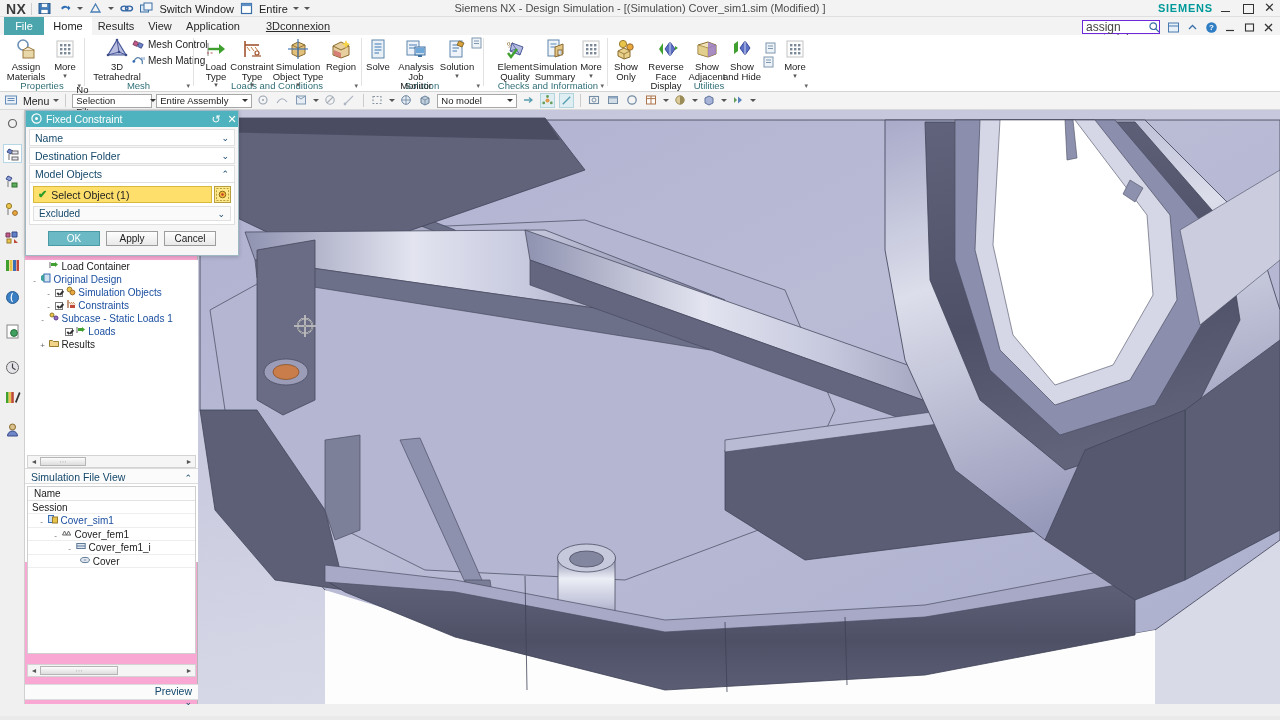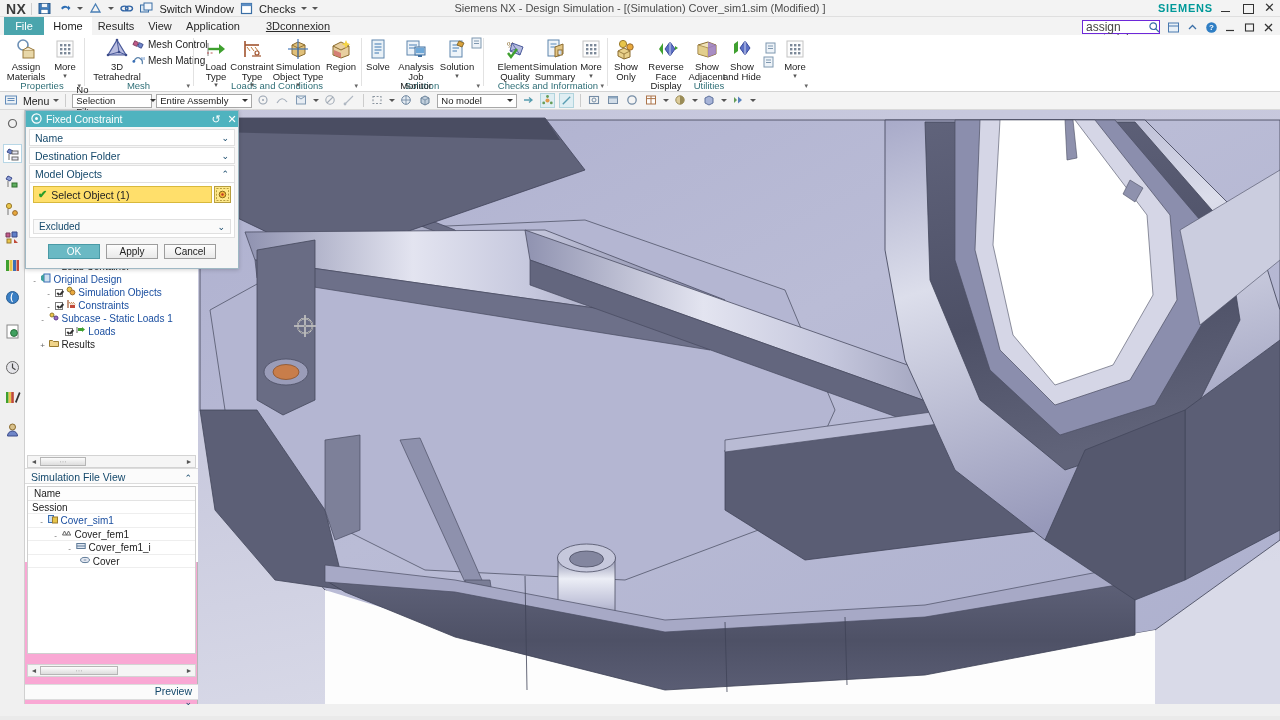--- a/index.html
+++ b/index.html
@@ -192,21 +192,21 @@
     flex:1; height:17px; background:#ffdf6b; border:1px solid #d8b93c;
     display:flex; align-items:center; gap:4px; padding-left:4px;
     font-size:10.5px; color:#222;
   }
   .check-green { color:#2a9c2a; font-size:11px; font-weight:bold; }
   .sel-btn {
     width:17px; height:17px; border:1px solid #b79e3f; background:#ffe98a;
     display:flex; align-items:center; justify-content:center;
   }
   .excl {
-    height:15px; margin-top:16px; border:1px solid #e0e0e0; background:#fafafa;
+    height:15px; margin-top:3px; border:1px solid #e0e0e0; background:#fafafa;
     display:flex; align-items:center; justify-content:space-between;
     padding:0 5px; font-size:10px; color:#16496b;
   }
   .dlg-btns { display:flex; justify-content:center; gap:6px; padding:6px 0 6px 0; }
   .dbtn {
     width:52px; height:15px; font-size:10px; border:1px solid #9d9d9d;
     background:linear-gradient(#fdfdfd,#e9e9e9); color:#222;
     display:flex; align-items:center; justify-content:center;
   }
   .dbtn.primary { background:#6ab9c4; border-color:#4a9aa6; color:#ffffff; }
@@ -270,21 +270,21 @@
           <rect x="5" y="2" width="8" height="7" fill="#f2f6fb" stroke="#3a6ea5"></rect>
         </svg>
     </span>
     <span class="qa-txt">Switch Window</span>
     <span class="qa-ic">
       <svg width="15" height="15" viewBox="0 0 15 15">
           <rect x="2.5" y="2.5" width="10" height="10" fill="#ffffff" stroke="#3a6ea5" stroke-width="1.2"></rect>
           <rect x="2.5" y="2.5" width="10" height="2.6" fill="#5f8fc4"></rect>
         </svg>
     </span>
-    <span class="qa-txt">Checks</span>
+    <span class="qa-txt">Entire</span>
     <span class="tri-dn"></span>
     <span class="tri-dn"></span>
   </div>
 
   <div class="tabbar" id="tabbar">
       <div class="tab file" style="left: 4px; width: 40px;">File</div>
       <div class="tab active" style="left: 44px; width: 48px;">Home</div>
       <div class="tab" style="left: 92px; width: 48px;">Results</div>
       <div class="tab" style="left: 140px; width: 40px;">View</div>
       <div class="tab" style="left: 180px; width: 66px;">Application</div>

